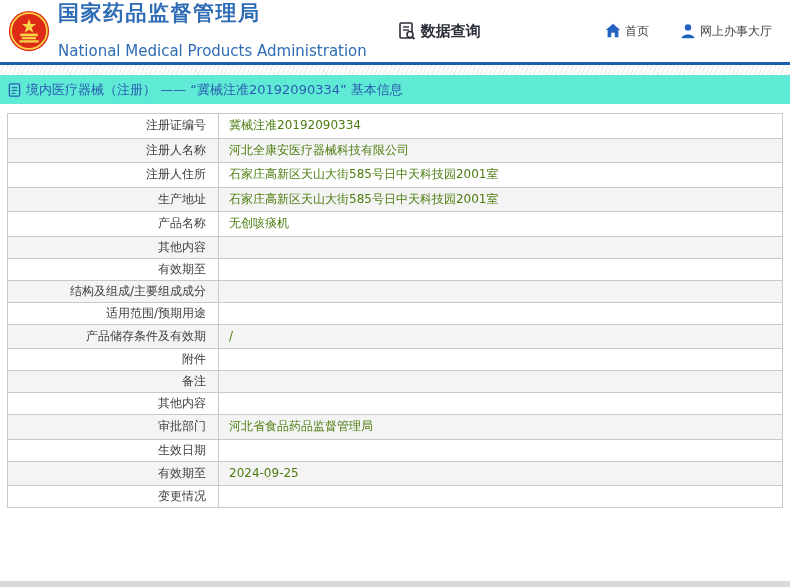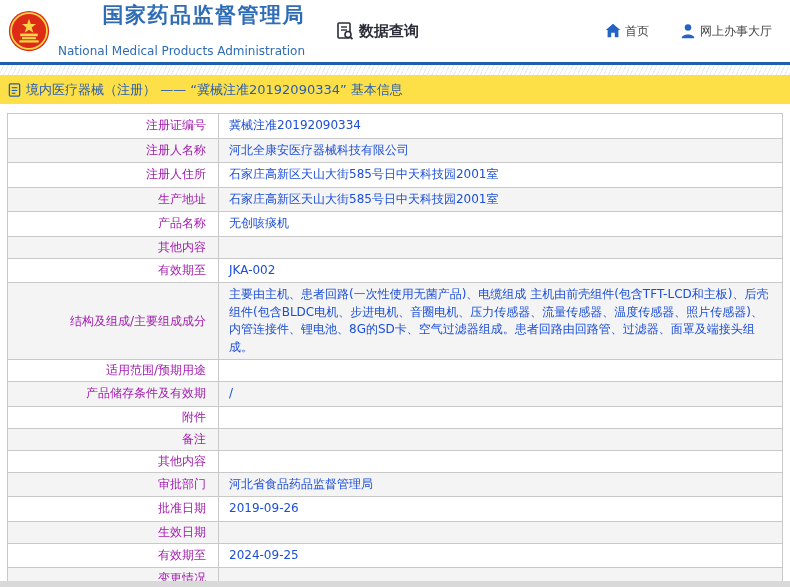--- a/index.html
+++ b/index.html
@@ -7,44 +7,44 @@
   body {
     width:790px; height:587px; overflow:hidden; background:#fff;
     font-family:"DejaVu Sans","Liberation Sans",sans-serif;
     position:relative;
   }
   
   .header { height:62px; display:flex; align-items:center; padding:0 18px 0 8px; background:#fff; }
   .logo { display:flex; align-items:center; cursor:pointer; }
   .emblem { width:42px; height:42px; flex:0 0 42px; }
   .org-names { margin-left:8px; line-height:1.15; }
-  .org-cn { color:#2e6cb5; font-size:21px; font-weight:bold; letter-spacing:1.5px;text-align:right; }
-  .org-en { color:#2e6cb5; font-size:12px; margin-top:18px; }
+  .org-cn { color:#2e6cb5; font-size:21px; font-weight:bold; letter-spacing:1.5px; }
+  .org-en { color:#2e6cb5; font-size:15px; margin-top:18px; }
   .data-query { margin-left:30px; display:flex; align-items:center; gap:4px;
     color:#2b2e38; font-size:15px; font-weight:600; cursor:pointer; }
   .top-nav { margin-left:auto; display:flex; gap:30px; }
   .nav-item { display:flex; flex-direction:row; align-items:center; gap:3px;
     font-size:12px; color:#444; cursor:pointer; }
   .nav-item svg { width:18px; height:18px; }
   .blue-line { height:3px; background:#1c5fae; }
   .texture-strip { height:10px;
     background:repeating-linear-gradient(115deg,#ffffff 0 3px,#ececec 3px 4px); }
   
-  .breadcrumb { height:29px; background:#fde047; display:flex; align-items:center;
+  .breadcrumb { height:29px; background:#5eead4; display:flex; align-items:center;
     padding-left:8px; color:#2a5db0; font-size:13px; gap:5px; }
   .breadcrumb svg { width:13px; height:14px; }
   
   .info-table { margin:9px 7px 0 7px; border:1px solid #c9c9c9; border-bottom:none; }
   .row { display:flex; border-bottom:1px solid #c9c9c9; min-height:22px; background:#fff; }
   .row:nth-child(even) { background:#f4f4f4; }
   .label-cell { width:211px; flex:0 0 211px; border-right:1px solid #c9c9c9;
     display:flex; align-items:center; justify-content:flex-end; gap:3px;
-    padding:2px 12px 2px 4px; color:#a21caf; font-size:12px; text-align:left; }
+    padding:2px 12px 2px 4px; color:#404040; font-size:12px; text-align:left; }
   .value-cell { flex:1; display:flex; align-items:center;
-    padding:3px 10px; color:#1d4ed8; font-size:12px; line-height:17.5px; }
+    padding:3px 10px; color:#4d7c0f; font-size:12px; line-height:17.5px; }
   .footer-strip { position:absolute; left:0; bottom:0; width:100%; height:6px; background:#d9d9d9; }
 </style>
 </head>
 <body>
 
 <div class="header">
   <div class="logo">
     <svg class="emblem" viewBox="0 0 48 48">
       <circle cx="24" cy="24" r="23" fill="#de2b17"></circle>
       <circle cx="24" cy="24" r="20.5" fill="none" stroke="#f8d648" stroke-width="2"></circle>
@@ -143,31 +143,25 @@
     </div>
     <div class="row">
       <div class="label-cell">
         <span>其他内容</span>
       </div>
     </div>
     <div class="row">
       <div class="label-cell">
         <span>有效期至</span>
       </div>
-      <div class="value-cell">
-        <span>JKA-002</span>
-      </div>
     </div>
     <div class="row">
       <div class="label-cell">
         <span>结构及组成/主要组成成分</span>
       </div>
-      <div class="value-cell">
-        <span>主要由主机、患者回路(一次性使用无菌产品)、电缆组成 主机由前壳组件(包含TFT-LCD和主板)、后壳组件(包含BLDC电机、步进电机、音圈电机、压力传感器、流量传感器、温度传感器、照片传感器)、内管连接件、锂电池、8G的SD卡、空气过滤器组成。患者回路由回路管、过滤器、面罩及端接头组成。</span>
-      </div>
     </div>
     <div class="row">
       <div class="label-cell">
         <span>适用范围/预期用途</span>
       </div>
     </div>
     <div class="row">
       <div class="label-cell">
         <span>产品储存条件及有效期</span>
       </div>
@@ -202,28 +196,20 @@
     <div class="row">
       <div class="label-cell">
         <span>审批部门</span>
       </div>
       <div class="value-cell">
         <span>河北省食品药品监督管理局</span>
       </div>
     </div>
     <div class="row">
       <div class="label-cell">
-        <span>批准日期</span>
-      </div>
-      <div class="value-cell">
-        <span>2019-09-26</span>
-      </div>
-    </div>
-    <div class="row">
-      <div class="label-cell">
         <span>生效日期</span>
       </div>
       <div class="value-cell">
         <span></span>
       </div>
     </div>
     <div class="row">
       <div class="label-cell">
         <span>有效期至</span>
       </div>

